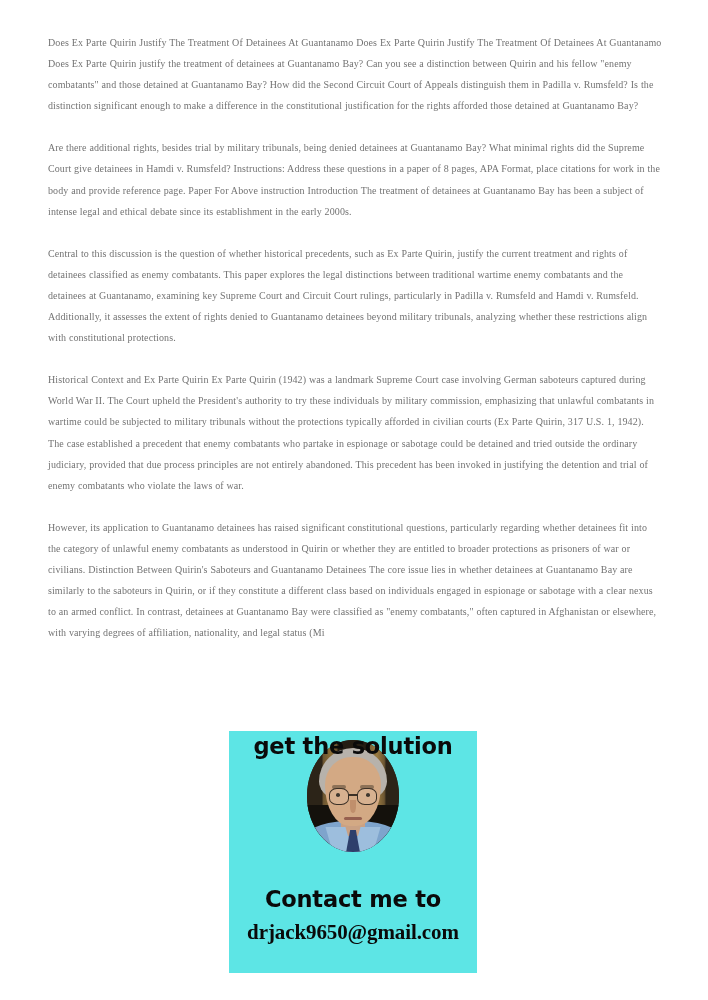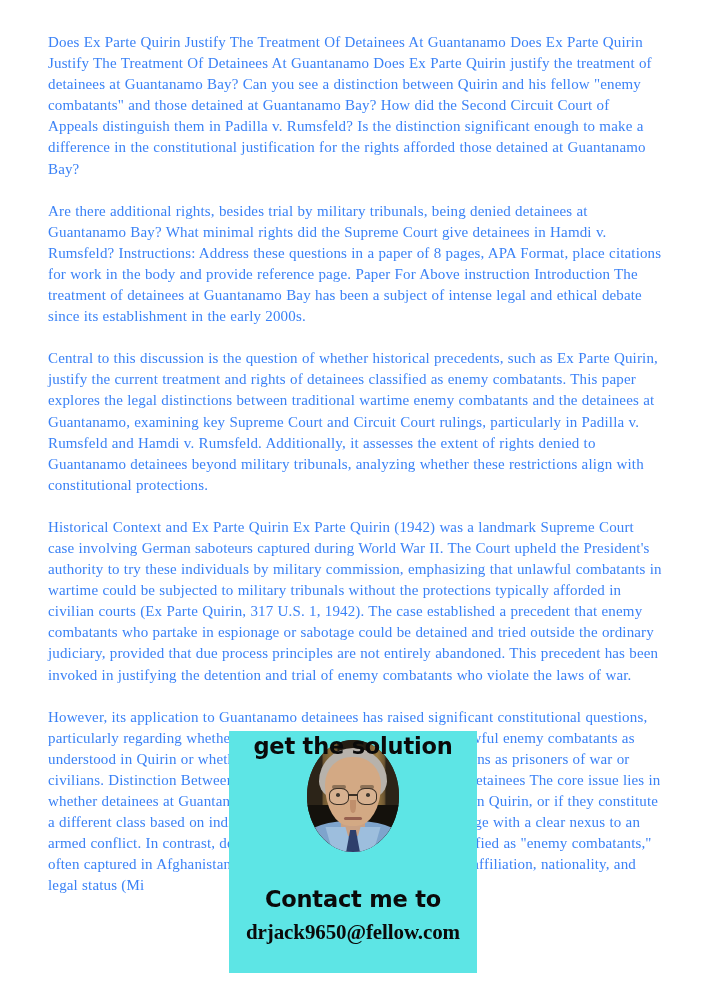--- a/index.html
+++ b/index.html
@@ -27,24 +27,24 @@
 
   #doc-body {
     position: absolute;
     left: 48px;
     top: 32px;
     width: 614px;
   }
 
   .para {
     margin: 0 0 21px 0;
-    font-size: 15px;
+    font-size: 10px;
     line-height: 21.1px;
     text-align: left;
-    color: #3b82f6;
+    color: #737373;
     letter-spacing: 0.01em;
     word-spacing: 0.02em;
   }
   .para:last-child { margin-bottom: 0; }
 
   
   #contact-card {
     position: absolute;
     left: 229px;
     top: 731px;
@@ -206,16 +206,16 @@
       <div class="av-eye-r"></div>
       <div class="av-glass-l"></div>
       <div class="av-glass-r"></div>
       <div class="av-bridge"></div>
       <div class="av-nose"></div>
       <div class="av-mouth"></div>
     </div>
 
     <div class="card-line card-line-2">get the solution</div>
     <div class="card-line card-line-1">Contact me to</div>
-    <div class="card-line card-line-3">drjack9650@fellow.com</div>
+    <div class="card-line card-line-3">drjack9650@gmail.com</div>
   </div>
 
 </div>
 
 </body></html>

